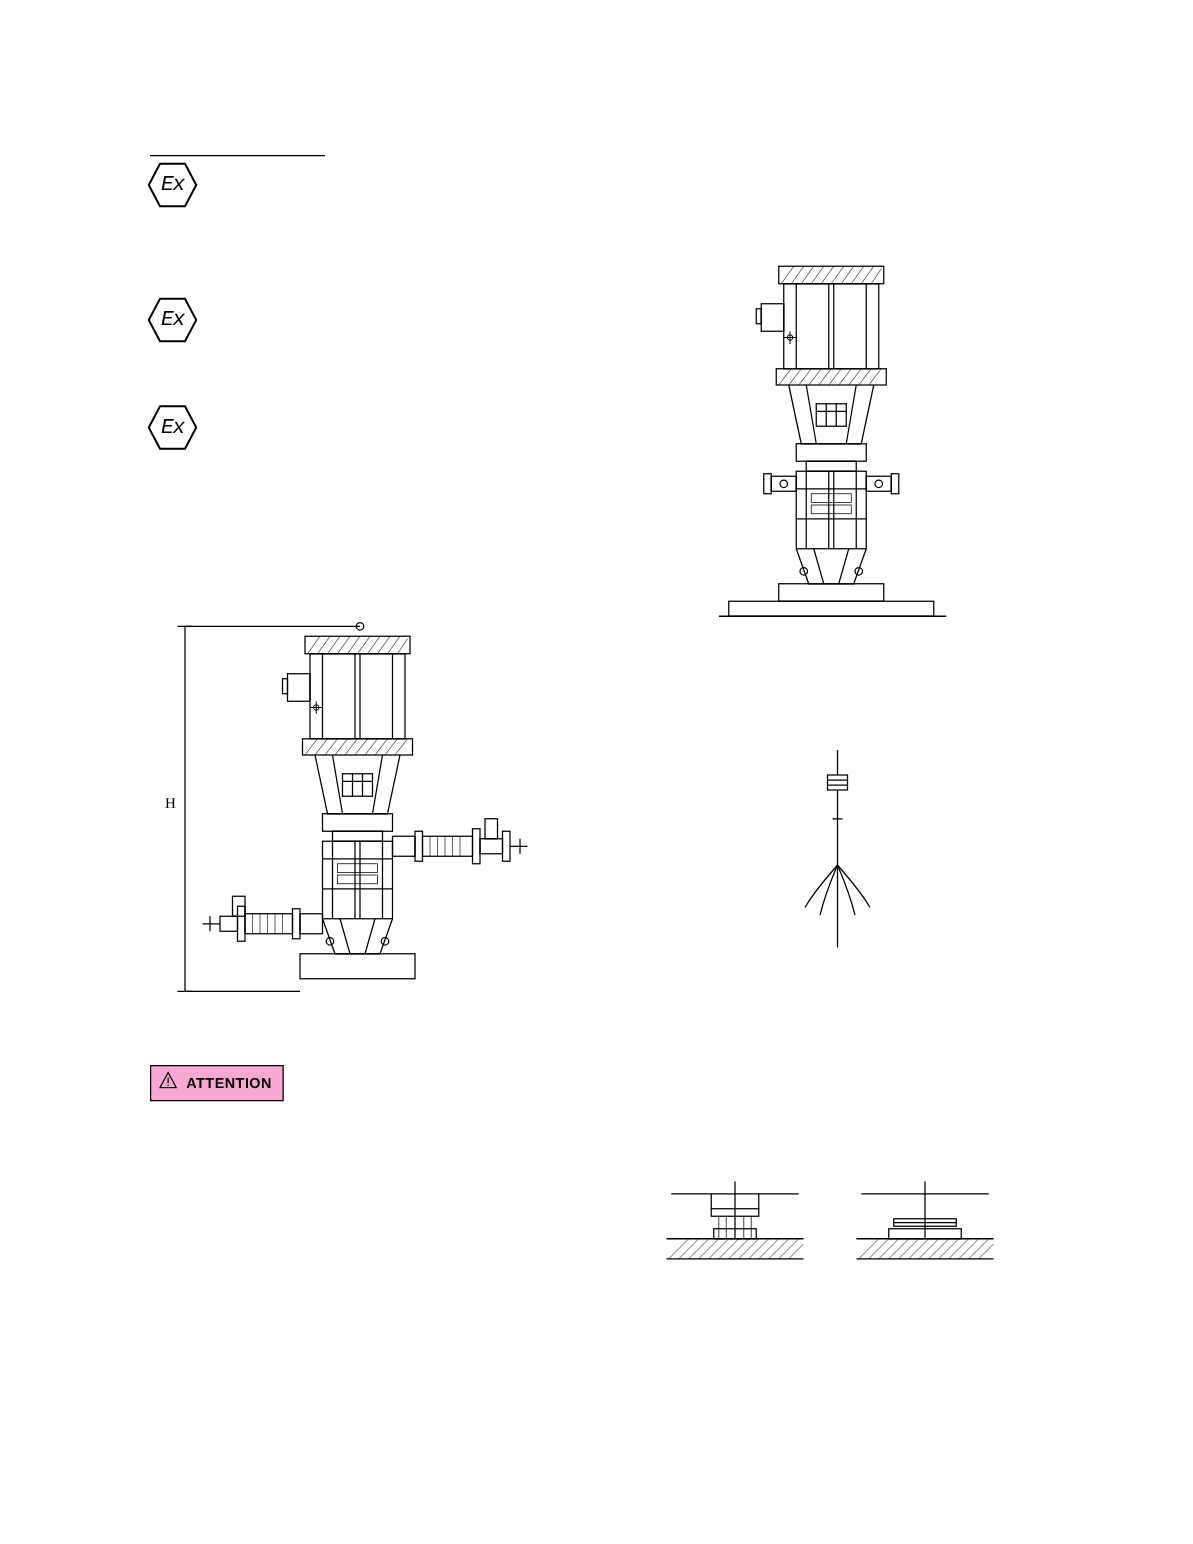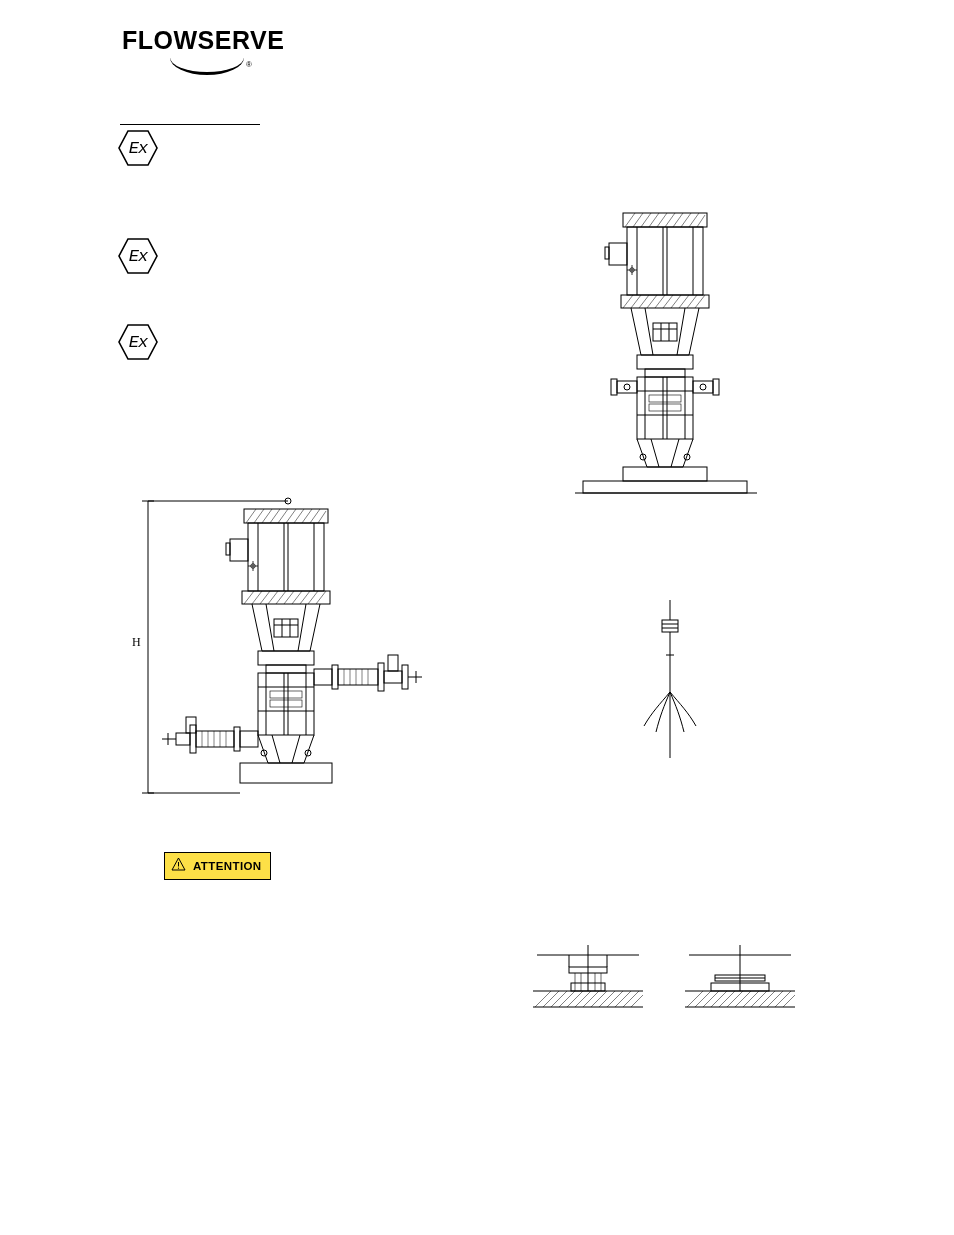--- a/index.html
+++ b/index.html
@@ -93,22 +93,21 @@
   
   .attention-box {
     position: absolute;
     left: 120px;
     top: 852px;
     border: 1px solid #000;
     padding: 4px 8px 4px 6px;
     display: flex;
     align-items: center;
     gap: 7px;
-    background: #fde047;
-    margin-left: 44px;
+    background: #f9a8d4;
   }
   .attention-text {
     font-size: 11.5px;
     font-weight: bold;
     letter-spacing: 0.4px;
   }
 
   
   .fig {
     position: absolute;
@@ -119,25 +118,20 @@
     position: absolute;
     font-size: 12px;
     font-family: "Liberation Serif", serif;
   }
 </style>
 </head>
 <body>
 
 <div class="page">
 
-  <div class="logo">
-    <div class="logo-text">FLOWSERVE</div>
-    <div class="logo-swoosh"></div>
-    <div class="logo-reg">®</div>
-  </div>
 
   <div class="rule"></div>
 
   <div class="ex-mark" style="left:118px; top:128px;">
     <div class="hex">
       <svg width="40" height="40" viewBox="0 0 40 40">
         <polygon points="10,3 30,3 39,20 30,37 10,37 1,20" fill="none" stroke="#000" stroke-width="1.6"></polygon>
       </svg>
     </div>
     <div class="ex-label">Ex</div>

